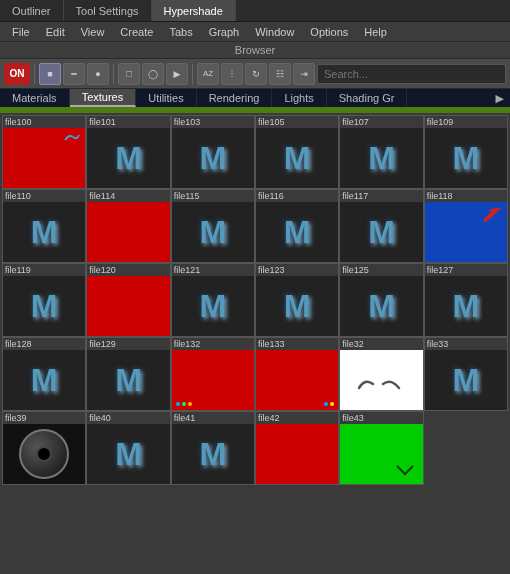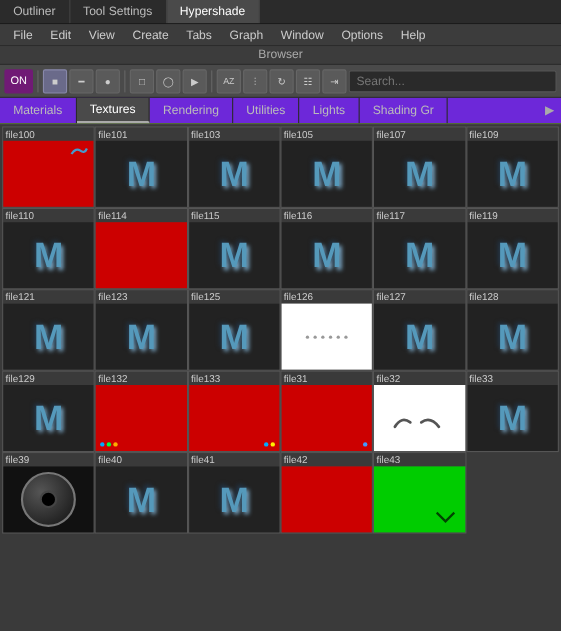--- a/index.html
+++ b/index.html
@@ -85,23 +85,23 @@
       justify-content: center;
       cursor: pointer;
       font-size: 9px;
       color: #ccc;
     }
     .toolbar-btn.active {
       background: #6a6a8a;
       border-color: #88a;
     }
     .toolbar-on {
-      background: #701a75;
+      background: #b91c1c;
       color: #fff;
-      font-weight: normal;
+      font-weight: bold;
       font-size: 10px;
       width: 26px;
       height: 22px;
       border-radius: 2px;
       display: flex;
       align-items: center;
       justify-content: center;
       border: none;
       cursor: pointer;
     }
@@ -118,22 +118,22 @@
       border: 1px solid #555;
       border-radius: 2px;
       color: #aaa;
       font-size: 11px;
       padding: 0 6px;
     }
 
     
     .cat-tabs {
       display: flex;
-      background: #6d28d9;
-      border-bottom: 1px solid #4d7c0f;
+      background: #0f172a;
+      border-bottom: 6px solid #4d7c0f;
       height: 24px;
     }
     .cat-tab {
       padding: 0 12px;
       font-size: 11px;
       color: #bbb;
       display: flex;
       align-items: center;
       cursor: pointer;
       border-right: 1px solid #2a2a2a;
@@ -280,24 +280,24 @@
 </div>
 
 <div class="cat-tabs">
   <div class="cat-tab">
       <span>Materials</span>
     </div>
   <div class="cat-tab active">
       <span>Textures</span>
     </div>
   <div class="cat-tab">
+      <span>Utilities</span>
+    </div>
+  <div class="cat-tab">
       <span>Rendering</span>
-    </div>
-  <div class="cat-tab">
-      <span>Utilities</span>
     </div>
   <div class="cat-tab">
       <span>Lights</span>
     </div>
   <div class="cat-tab">
       <span>Shading Gr</span>
     </div>
   <div class="cat-tab-more">▶</div>
 </div>
 
@@ -365,54 +365,53 @@
             <span class="m-logo">M</span>
           </div>
         </div>
         <div class="cell">
           <div class="cell-label">file117</div>
           <div class="cell-thumb" style="background: rgb(34, 34, 34);">
             <span class="m-logo">M</span>
           </div>
         </div>
         <div class="cell">
+          <div class="cell-label">file118</div>
+          <div class="cell-thumb" style="background: rgb(17, 68, 187);">
+            <div style="position: absolute; top: 4px; right: 4px;"><svg width="24" height="18">
+                <path d="M22,2 Q18,6 14,10 Q10,14 6,16 L4,14 Q8,10 12,6 L10,4 Q14,2 18,2 Z" fill="#cc2222"></path>
+              </svg></div>
+          </div>
+        </div>
+        <div class="cell">
           <div class="cell-label">file119</div>
           <div class="cell-thumb" style="background: rgb(34, 34, 34);">
             <span class="m-logo">M</span>
           </div>
         </div>
         <div class="cell">
+          <div class="cell-label">file120</div>
+          <div class="cell-thumb" style="background: rgb(204, 0, 0);"></div>
+        </div>
+        <div class="cell">
           <div class="cell-label">file121</div>
           <div class="cell-thumb" style="background: rgb(34, 34, 34);">
             <span class="m-logo">M</span>
           </div>
         </div>
         <div class="cell">
           <div class="cell-label">file123</div>
           <div class="cell-thumb" style="background: rgb(34, 34, 34);">
             <span class="m-logo">M</span>
           </div>
         </div>
         <div class="cell">
           <div class="cell-label">file125</div>
           <div class="cell-thumb" style="background: rgb(34, 34, 34);">
             <span class="m-logo">M</span>
-          </div>
-        </div>
-        <div class="cell">
-          <div class="cell-label">file126</div>
-          <div class="cell-thumb" style="background: rgb(255, 255, 255);">
-            <div style="display: flex; gap: 4px; flex-wrap: wrap; padding: 8px; width: 100%; justify-content: center;">
-              <div style="width: 3px; height: 3px; border-radius: 50%; background: rgb(153, 153, 153);"></div>
-              <div style="width: 3px; height: 3px; border-radius: 50%; background: rgb(153, 153, 153);"></div>
-              <div style="width: 3px; height: 3px; border-radius: 50%; background: rgb(153, 153, 153);"></div>
-              <div style="width: 3px; height: 3px; border-radius: 50%; background: rgb(153, 153, 153);"></div>
-              <div style="width: 3px; height: 3px; border-radius: 50%; background: rgb(153, 153, 153);"></div>
-              <div style="width: 3px; height: 3px; border-radius: 50%; background: rgb(153, 153, 153);"></div>
-            </div>
           </div>
         </div>
         <div class="cell">
           <div class="cell-label">file127</div>
           <div class="cell-thumb" style="background: rgb(34, 34, 34);">
             <span class="m-logo">M</span>
           </div>
         </div>
         <div class="cell">
           <div class="cell-label">file128</div>
@@ -439,28 +438,20 @@
         <div class="cell">
           <div class="cell-label">file133</div>
           <div class="cell-thumb" style="background: rgb(204, 0, 0);">
             <div style="position: absolute; bottom: 4px; right: 4px; display: flex; gap: 2px;">
               <div style="width: 4px; height: 4px; border-radius: 50%; background: rgb(0, 170, 255);"></div>
               <div style="width: 4px; height: 4px; border-radius: 50%; background: rgb(255, 238, 0);"></div>
             </div>
           </div>
         </div>
         <div class="cell">
-          <div class="cell-label">file31</div>
-          <div class="cell-thumb" style="background: rgb(204, 0, 0);">
-            <div style="position: absolute; bottom: 4px; right: 4px;">
-              <div style="width:4px;height:4px;border-radius:50%;background:#4499ff;"></div>
-            </div>
-          </div>
-        </div>
-        <div class="cell">
           <div class="cell-label">file32</div>
           <div class="cell-thumb" style="background: rgb(255, 255, 255);">
             <svg width="60" height="30" style="margin-top:10px;">
         <path d="M8,18 Q14,8 22,14" stroke="#555" stroke-width="2.5" fill="none" stroke-linecap="round"></path>
         <path d="M32,14 Q40,8 48,18" stroke="#555" stroke-width="2.5" fill="none" stroke-linecap="round"></path>
       </svg>
           </div>
         </div>
         <div class="cell">
           <div class="cell-label">file33</div>

